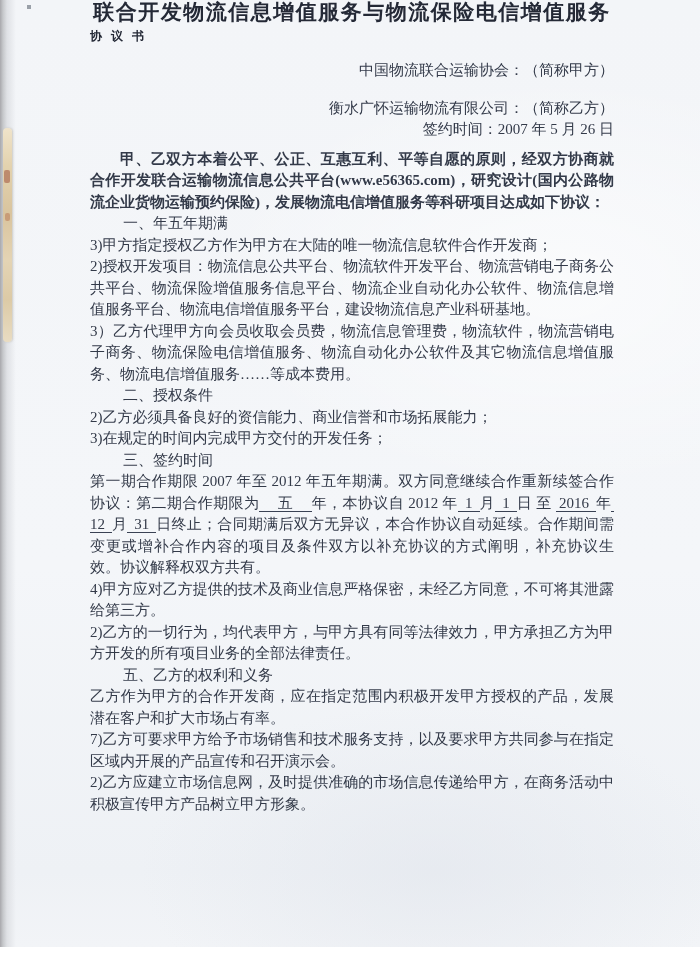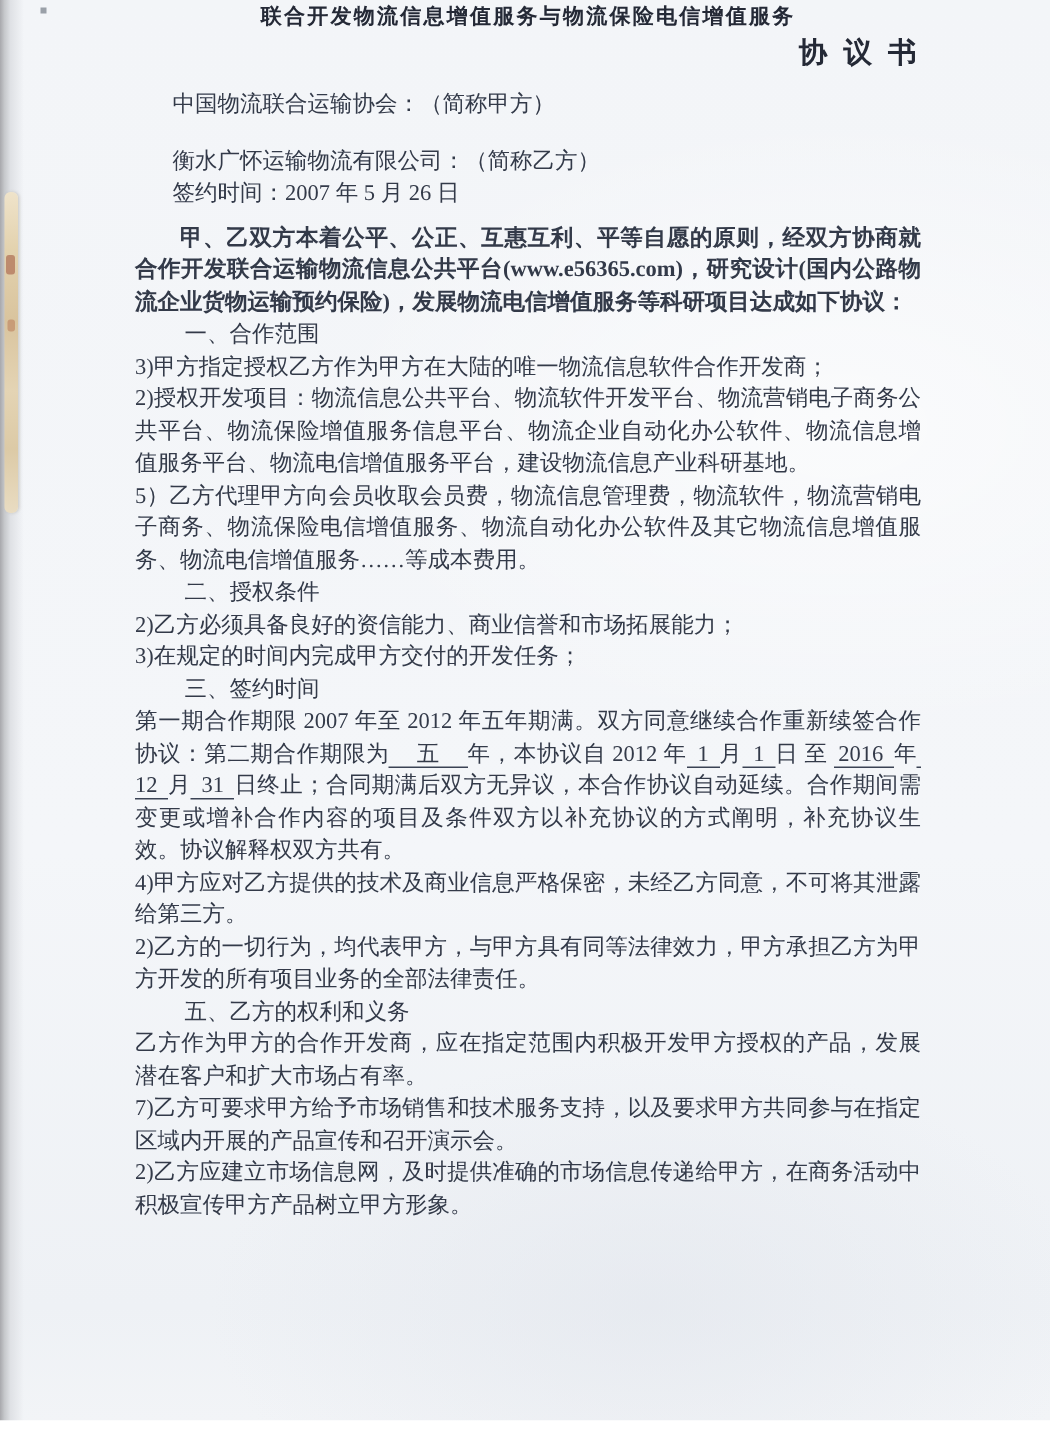--- a/index.html
+++ b/index.html
@@ -35,28 +35,28 @@
   .content {
     position: absolute; left: 90px; top: 0; width: 524px;
     color: #333a49;
     font-size: 15px; line-height: 21.5px;
     text-align: justify;
   }
   .content p { margin: 0; }
   .title1 {
     margin-top: 74px;
     text-align: center; font-weight: bold; color: #242936;
-    font-size: 14px; line-height: 24px; letter-spacing: 1.5px;
+    font-size: 21px; line-height: 24px; letter-spacing: 1.5px;
   }
   .title2 {
     margin-top: 12px;
-    text-align: right; font-weight: bold; color: #242936;
-    font-size: 19px; line-height: 24px; letter-spacing: 3px;
+    text-align: left; font-weight: bold; color: #242936;
+    font-size: 12px; line-height: 24px; letter-spacing: 3px;
   }
-  .party-line { padding-left: 25px; text-align: left; }
+  .party-line { padding-left: 25px; text-align: right; }
   .mt12 { margin-top: 12px !important; }
   .mt16 { margin-top: 16px !important; }
   .mt8  { margin-top: 8px  !important; font-weight: bold; }
   .preamble { text-indent: 2em; }
   .sec-heading { padding-left: 2.2em; }
   .u { border-bottom: 1px solid #3a4254; padding: 0 3px; }
 </style>
 </head>
 <body>
 
@@ -71,24 +71,24 @@
     <p class="title1">联合开发物流信息增值服务与物流保险电信增值服务</p>
     <p class="title2">协 议 书</p>
 
     <p class="party-line mt12">中国物流联合运输协会：（简称甲方）</p>
     <p class="party-line mt16">衡水广怀运输物流有限公司：（简称乙方）</p>
 
     <p class="party-line">签约时间：2007 年 5 月 26 日</p>
 
     <p class="preamble mt8">甲、乙双方本着公平、公正、互惠互利、平等自愿的原则，经双方协商就合作开发联合运输物流信息公共平台(www.e56365.com)，研究设计(国内公路物流企业货物运输预约保险)，发展物流电信增值服务等科研项目达成如下协议：</p>
 
-    <p class="sec-heading">一、合作范围</p>
+    <p class="sec-heading">一、年五年期满</p>
     <p>3)甲方指定授权乙方作为甲方在大陆的唯一物流信息软件合作开发商；</p>
     <p>2)授权开发项目：物流信息公共平台、物流软件开发平台、物流营销电子商务公共平台、物流保险增值服务信息平台、物流企业自动化办公软件、物流信息增值服务平台、物流电信增值服务平台，建设物流信息产业科研基地。</p>
-    <p>5）乙方代理甲方向会员收取会员费，物流信息管理费，物流软件，物流营销电子商务、物流保险电信增值服务、物流自动化办公软件及其它物流信息增值服务、物流电信增值服务……等成本费用。</p>
+    <p>3）乙方代理甲方向会员收取会员费，物流信息管理费，物流软件，物流营销电子商务、物流保险电信增值服务、物流自动化办公软件及其它物流信息增值服务、物流电信增值服务……等成本费用。</p>
 
     <p class="sec-heading">二、授权条件</p>
     <p>2)乙方必须具备良好的资信能力、商业信誉和市场拓展能力；</p>
     <p>3)在规定的时间内完成甲方交付的开发任务；</p>
 
     <p class="sec-heading">三、签约时间</p>
     <p><span>第一期合作期限 2007 年至 2012 年五年期满。双方同意继续合作重新续签合作协议：第二期合作期限为</span><span class="u">　五　</span><span>年，本协议自 2012 年</span><span class="u"> 1 </span><span>月</span><span class="u"> 1 </span><span>日 至 </span><span class="u"> 2016 </span><span>年</span><span class="u"> 12 </span><span>月</span><span class="u"> 31 </span><span>日终止；合同期满后双方无异议，本合作协议自动延续。合作期间需变更或增补合作内容的项目及条件双方以补充协议的方式阐明，补充协议生效。协议解释权双方共有。</span></p>
 
     <p>4)甲方应对乙方提供的技术及商业信息严格保密，未经乙方同意，不可将其泄露给第三方。</p>
     <p>2)乙方的一切行为，均代表甲方，与甲方具有同等法律效力，甲方承担乙方为甲方开发的所有项目业务的全部法律责任。</p>

